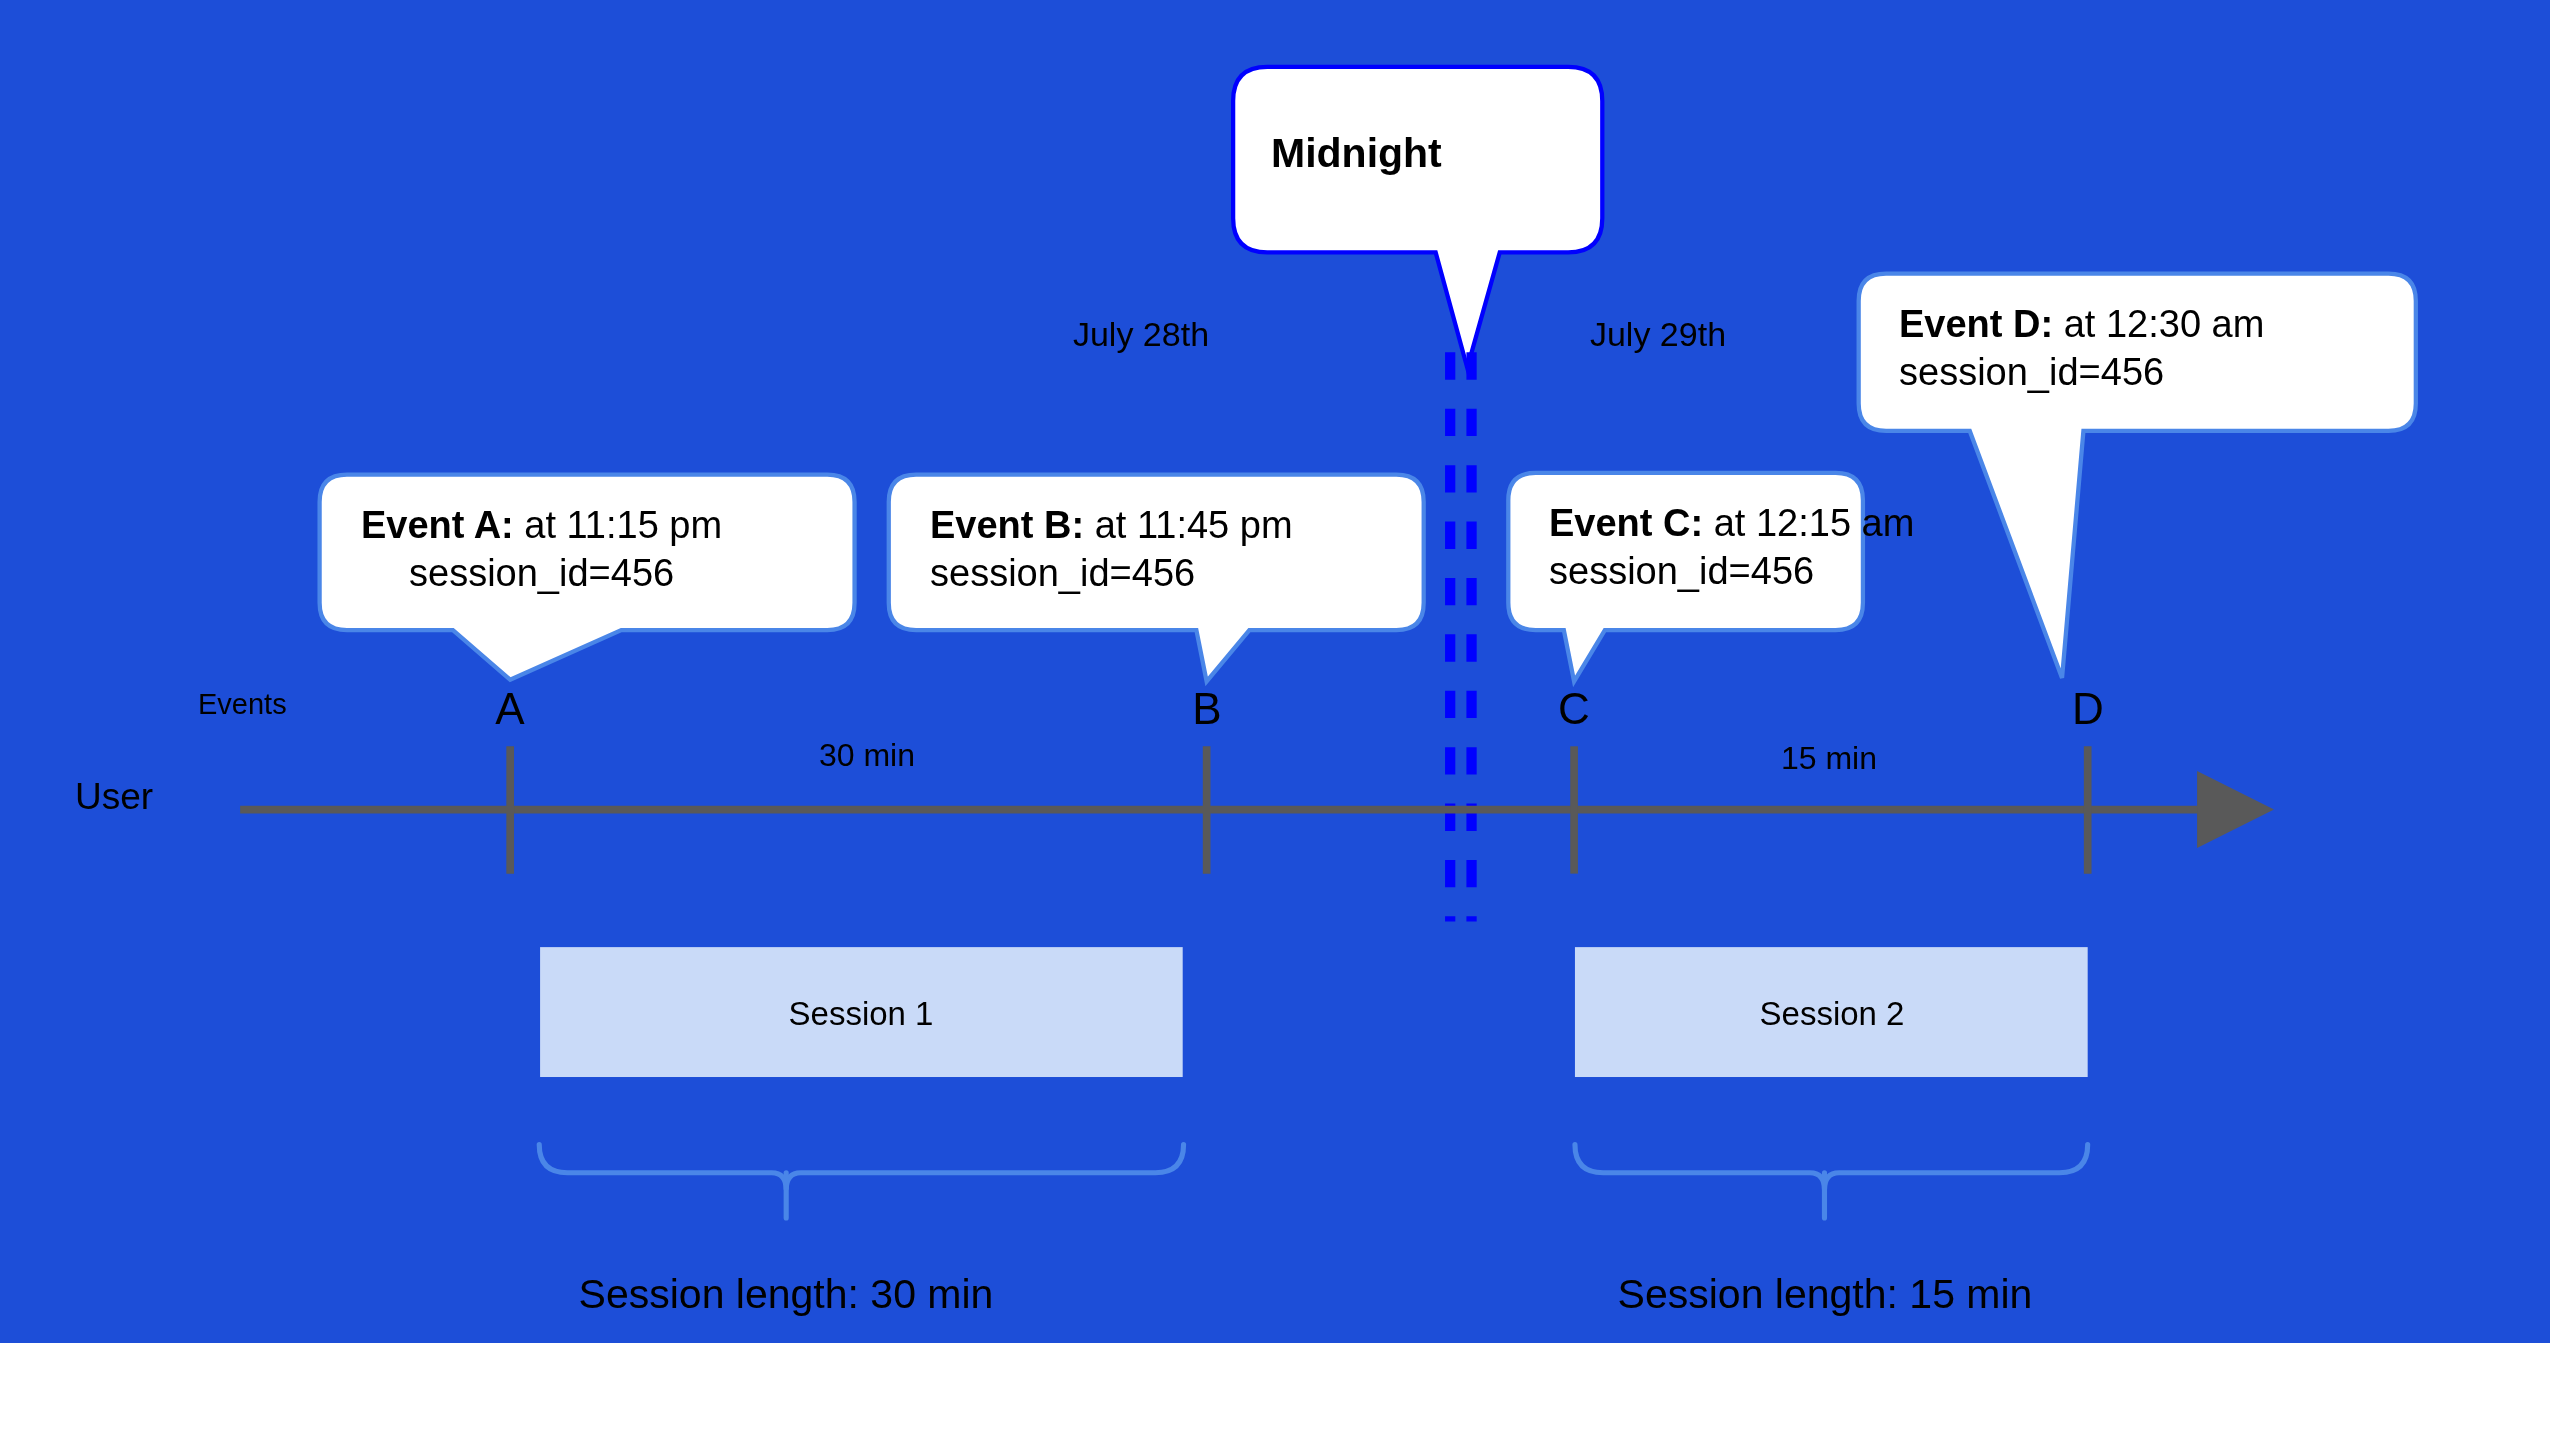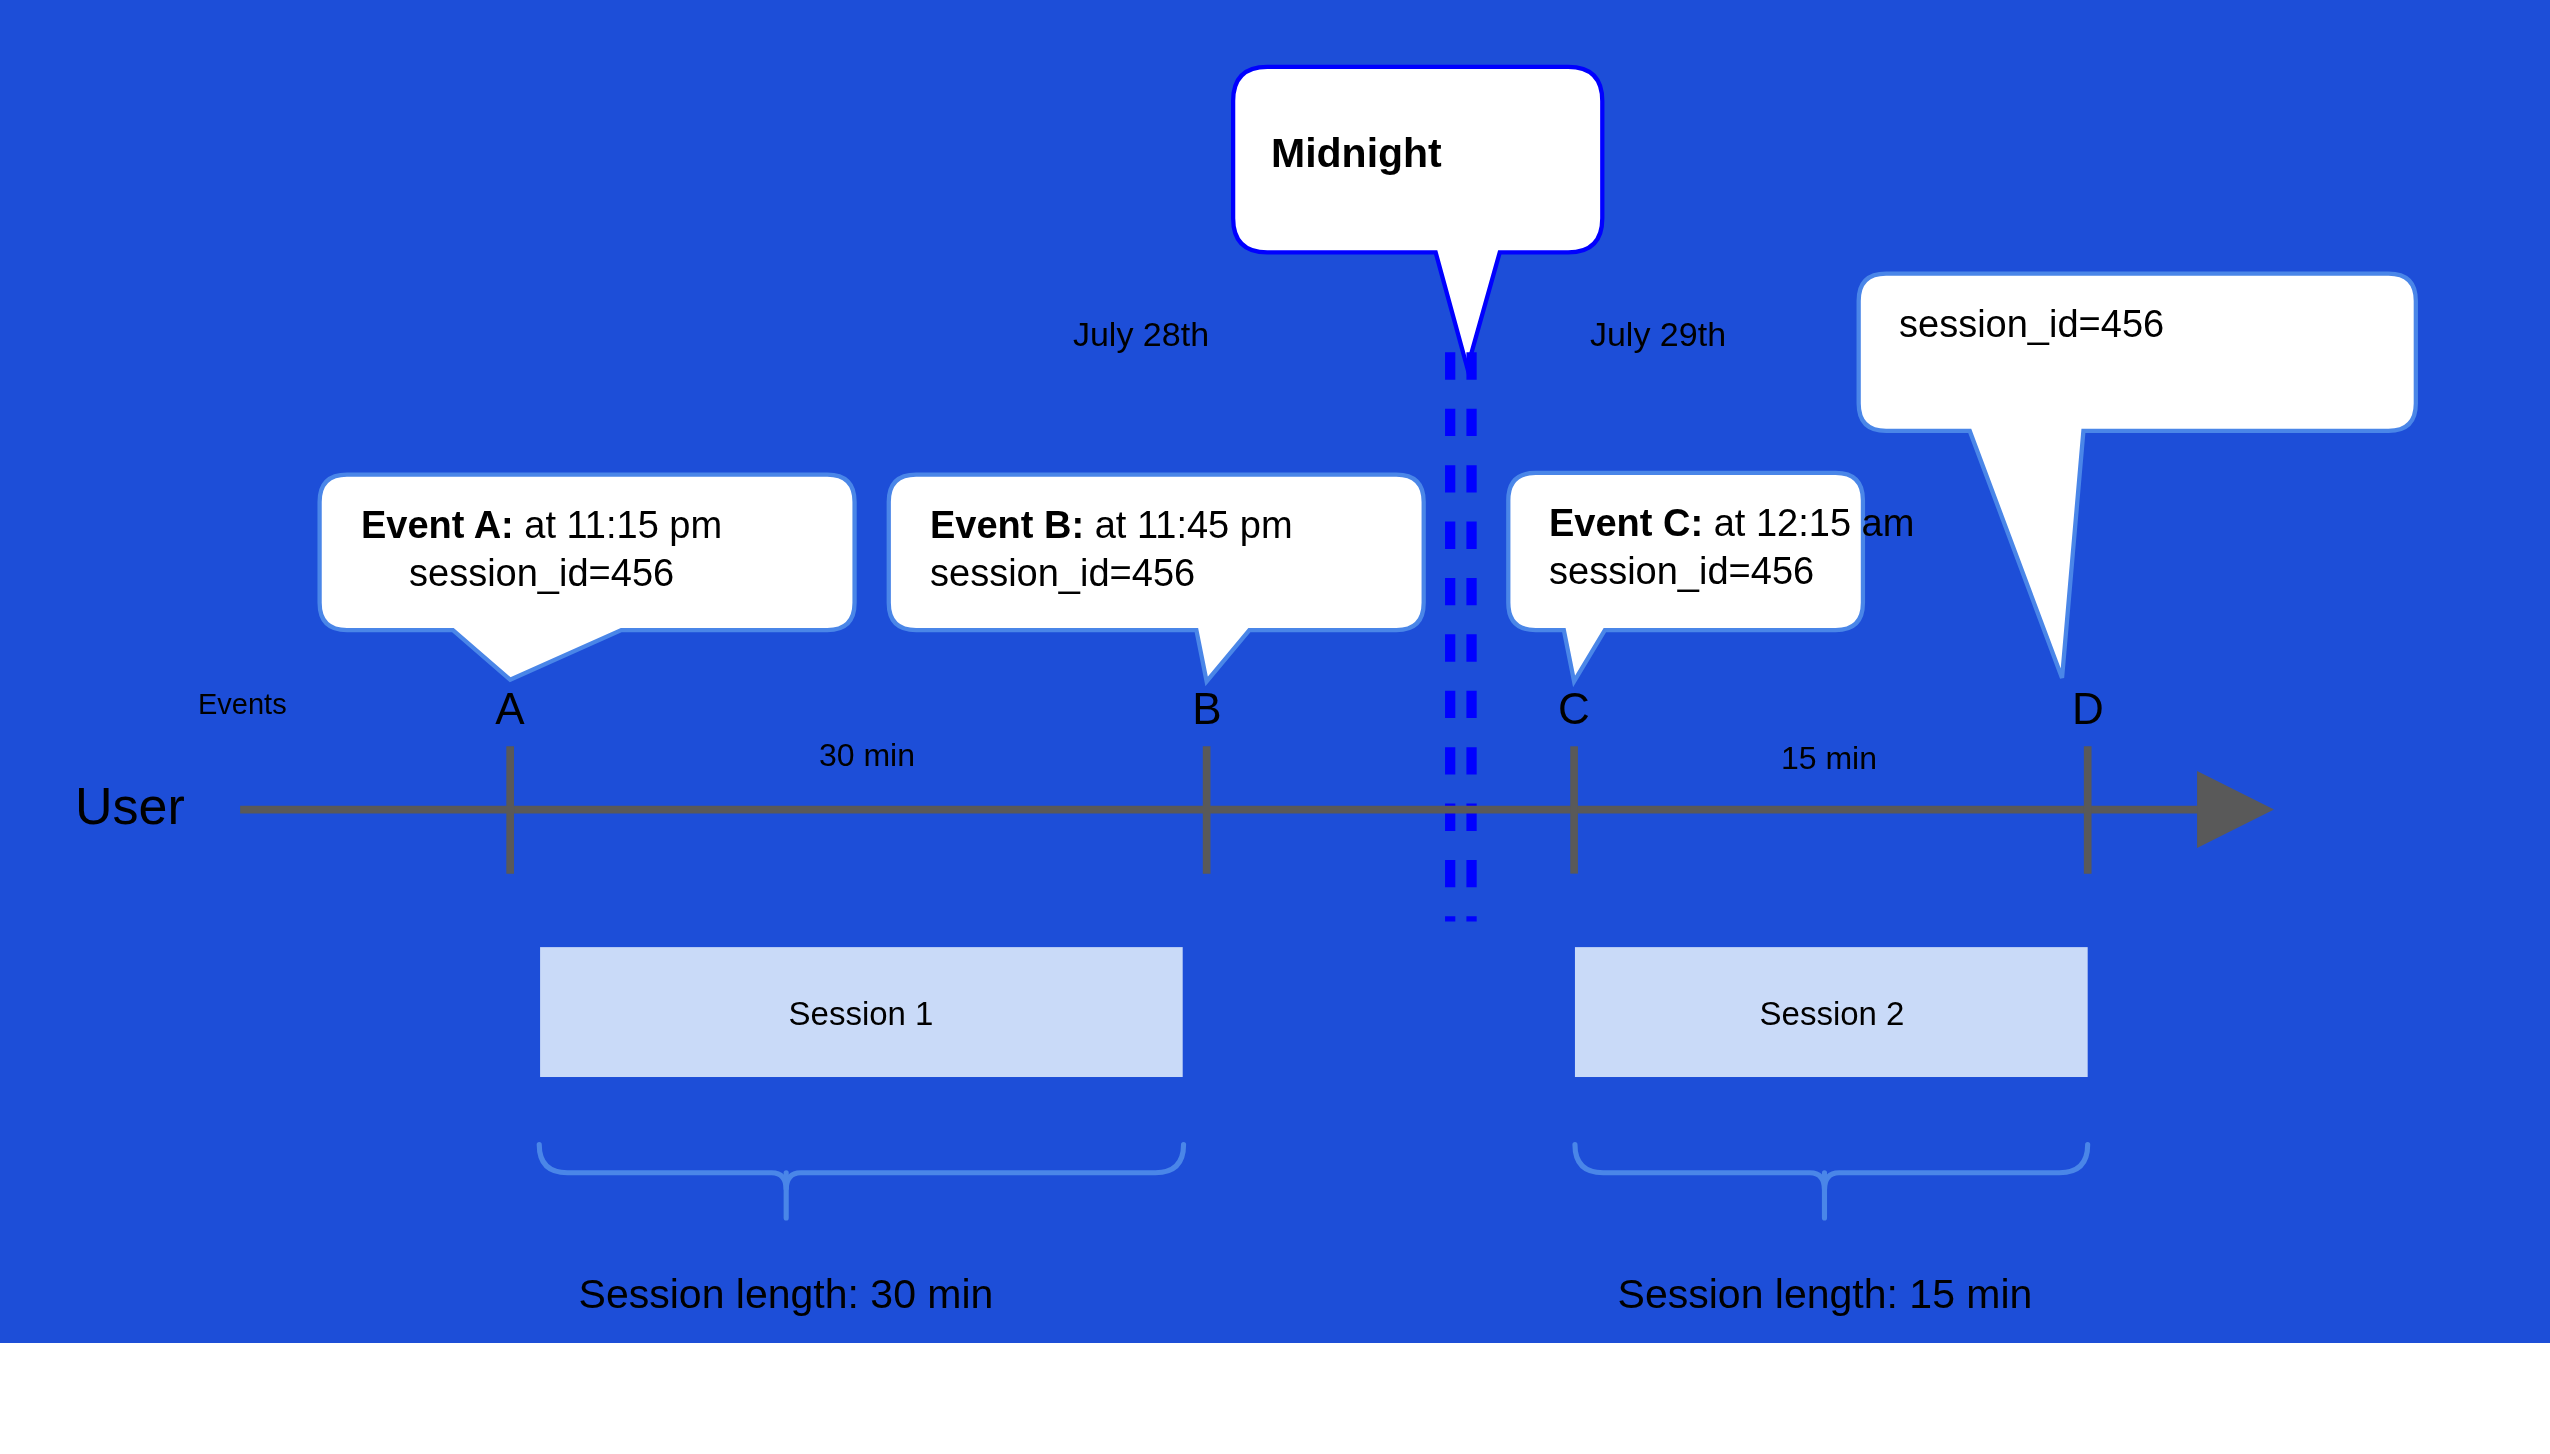--- a/index.html
+++ b/index.html
@@ -53,21 +53,21 @@
   }
   
   .row-label-events {
     position: absolute;
     font-size: 29px;
     color: #000000;
     white-space: nowrap;
   }
   .row-label-user {
     position: absolute;
-    font-size: 52px;
+    font-size: 37px;
     color: #000000;
     white-space: nowrap;
   }
   
   .date-label {
     position: absolute;
     font-size: 34px;
     color: #000000;
     white-space: nowrap;
     transform: translateX(-50%);
@@ -222,20 +222,21 @@
     <div><span class="ev">Event B:</span><span> at 11:45 pm</span></div>
     <div>session_id=456</div>
   </div>
 
   <div class="callout-text" style="left:1549px; top:500px;">
     <div><span class="ev">Event C:</span><span> at 12:15 am</span></div>
     <div>session_id=456</div>
   </div>
 
   <div class="callout-text" style="left:1899px; top:301px;">
+    <div><span class="ev">Event D:</span><span> at 12:30 am</span></div>
     <div>session_id=456</div>
   </div>
 
   <div class="row-label-events" style="left:198px; top:688px;">Events</div>
   <div class="row-label-user" style="left:75px; top:776px;">User</div>
 
   <div class="tick-letter" style="left:510px; top:684px;">A</div>
   <div class="tick-letter" style="left:1207px; top:684px;">B</div>
   <div class="tick-letter" style="left:1574px; top:684px;">C</div>
   <div class="tick-letter" style="left:2088px; top:684px;">D</div>

